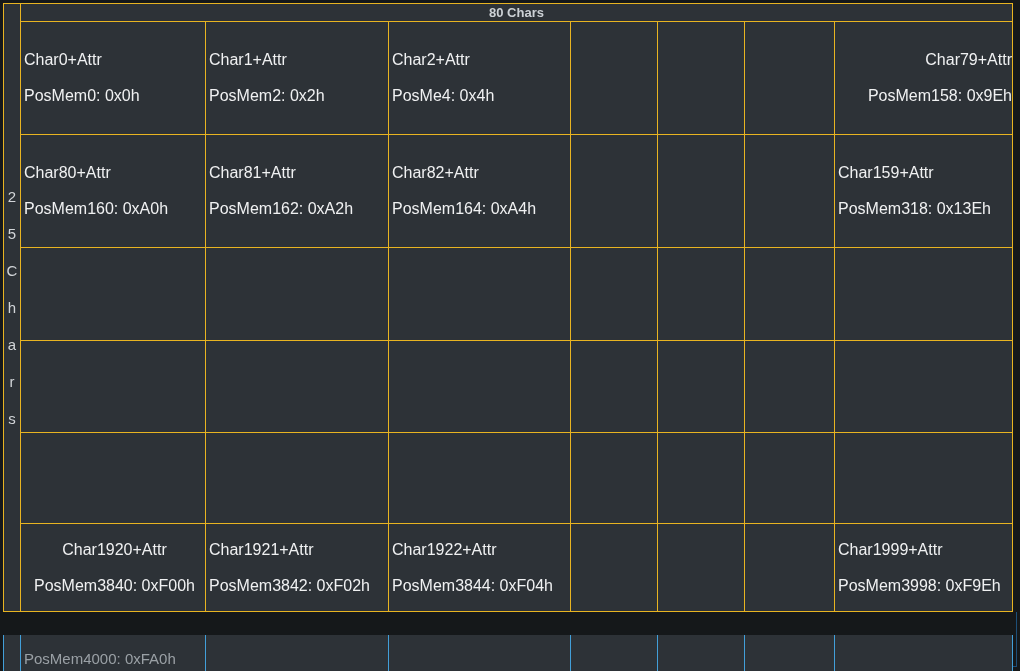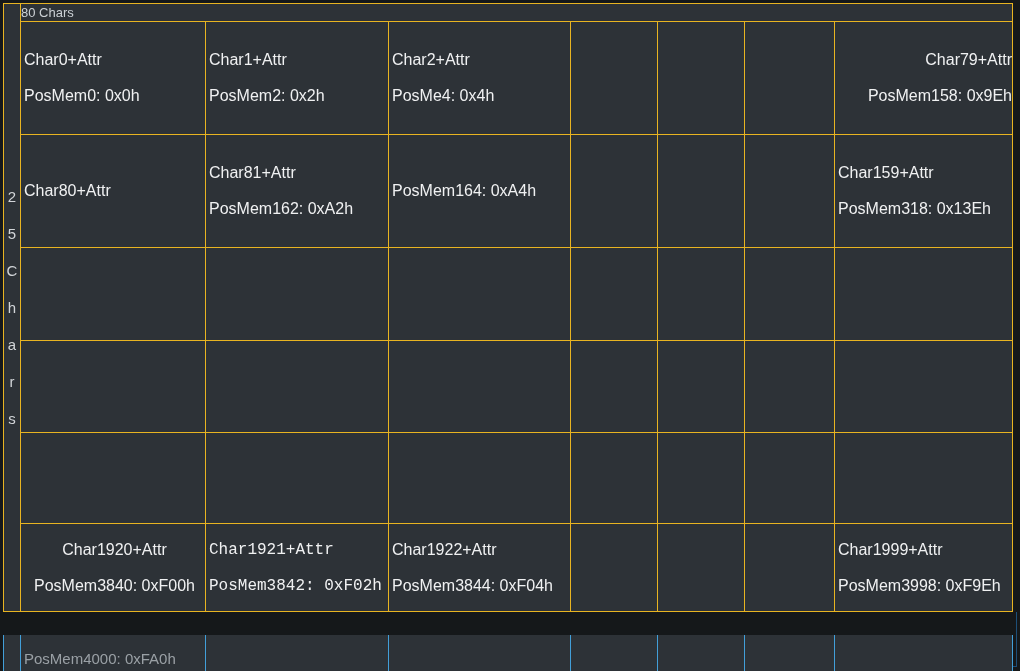--- a/index.html
+++ b/index.html
@@ -32,21 +32,22 @@
   }
   .ytable > div {
     background: var(--cell-bg);
     border-right: 1px solid var(--grid-line);
     border-bottom: 1px solid var(--grid-line);
     box-sizing: border-box;
     overflow: hidden;
   }
   .top-header {
     grid-row: 1; grid-column: 2 / span 7;
-    font-size: 13px; font-weight: normal;
+    text-align: center;
+    font-size: 13px; font-weight: bold;
     line-height: 18px;
     color: var(--header-text);
   }
   .left-axis {
     grid-row: 1 / span 7; grid-column: 1;
     display: flex; flex-direction: column;
     justify-content: center; align-items: center;
     color: var(--axis-text);
     font-size: 15px;
   }
@@ -119,26 +120,28 @@
     </div>
     <div class="cell" style="grid-area: 2 / 5;"></div>
     <div class="cell" style="grid-area: 2 / 6;"></div>
     <div class="cell" style="grid-area: 2 / 7;"></div>
     <div class="cell" style="grid-area: 2 / 8; text-align: right;">
       <div class="l">Char79+Attr</div>
       <div class="l">PosMem158: 0x9Eh</div>
     </div>
     <div class="cell" style="grid-area: 3 / 2;">
       <div class="l">Char80+Attr</div>
+      <div class="l">PosMem160: 0xA0h</div>
     </div>
     <div class="cell" style="grid-area: 3 / 3;">
       <div class="l">Char81+Attr</div>
       <div class="l">PosMem162: 0xA2h</div>
     </div>
     <div class="cell" style="grid-area: 3 / 4;">
+      <div class="l">Char82+Attr</div>
       <div class="l">PosMem164: 0xA4h</div>
     </div>
     <div class="cell" style="grid-area: 3 / 5;"></div>
     <div class="cell" style="grid-area: 3 / 6;"></div>
     <div class="cell" style="grid-area: 3 / 7;"></div>
     <div class="cell" style="grid-area: 3 / 8;">
       <div class="l">Char159+Attr</div>
       <div class="l">PosMem318: 0x13Eh</div>
     </div>
     <div class="cell" style="grid-area: 4 / 2;"></div>
@@ -159,21 +162,21 @@
     <div class="cell" style="grid-area: 6 / 3;"></div>
     <div class="cell" style="grid-area: 6 / 4;"></div>
     <div class="cell" style="grid-area: 6 / 5;"></div>
     <div class="cell" style="grid-area: 6 / 6;"></div>
     <div class="cell" style="grid-area: 6 / 7;"></div>
     <div class="cell" style="grid-area: 6 / 8;"></div>
     <div class="cell" style="grid-area: 7 / 2; text-align: center;">
       <div class="l">Char1920+Attr</div>
       <div class="l">PosMem3840: 0xF00h</div>
     </div>
-    <div class="cell" style="grid-area: 7 / 3; font-family: Liberation Mono, monospace;">
+    <div class="cell" style="grid-area: 7 / 3;">
       <div class="l">Char1921+Attr</div>
       <div class="l">PosMem3842: 0xF02h</div>
     </div>
     <div class="cell" style="grid-area: 7 / 4;">
       <div class="l">Char1922+Attr</div>
       <div class="l">PosMem3844: 0xF04h</div>
     </div>
     <div class="cell" style="grid-area: 7 / 5;"></div>
     <div class="cell" style="grid-area: 7 / 6;"></div>
     <div class="cell" style="grid-area: 7 / 7;"></div>

